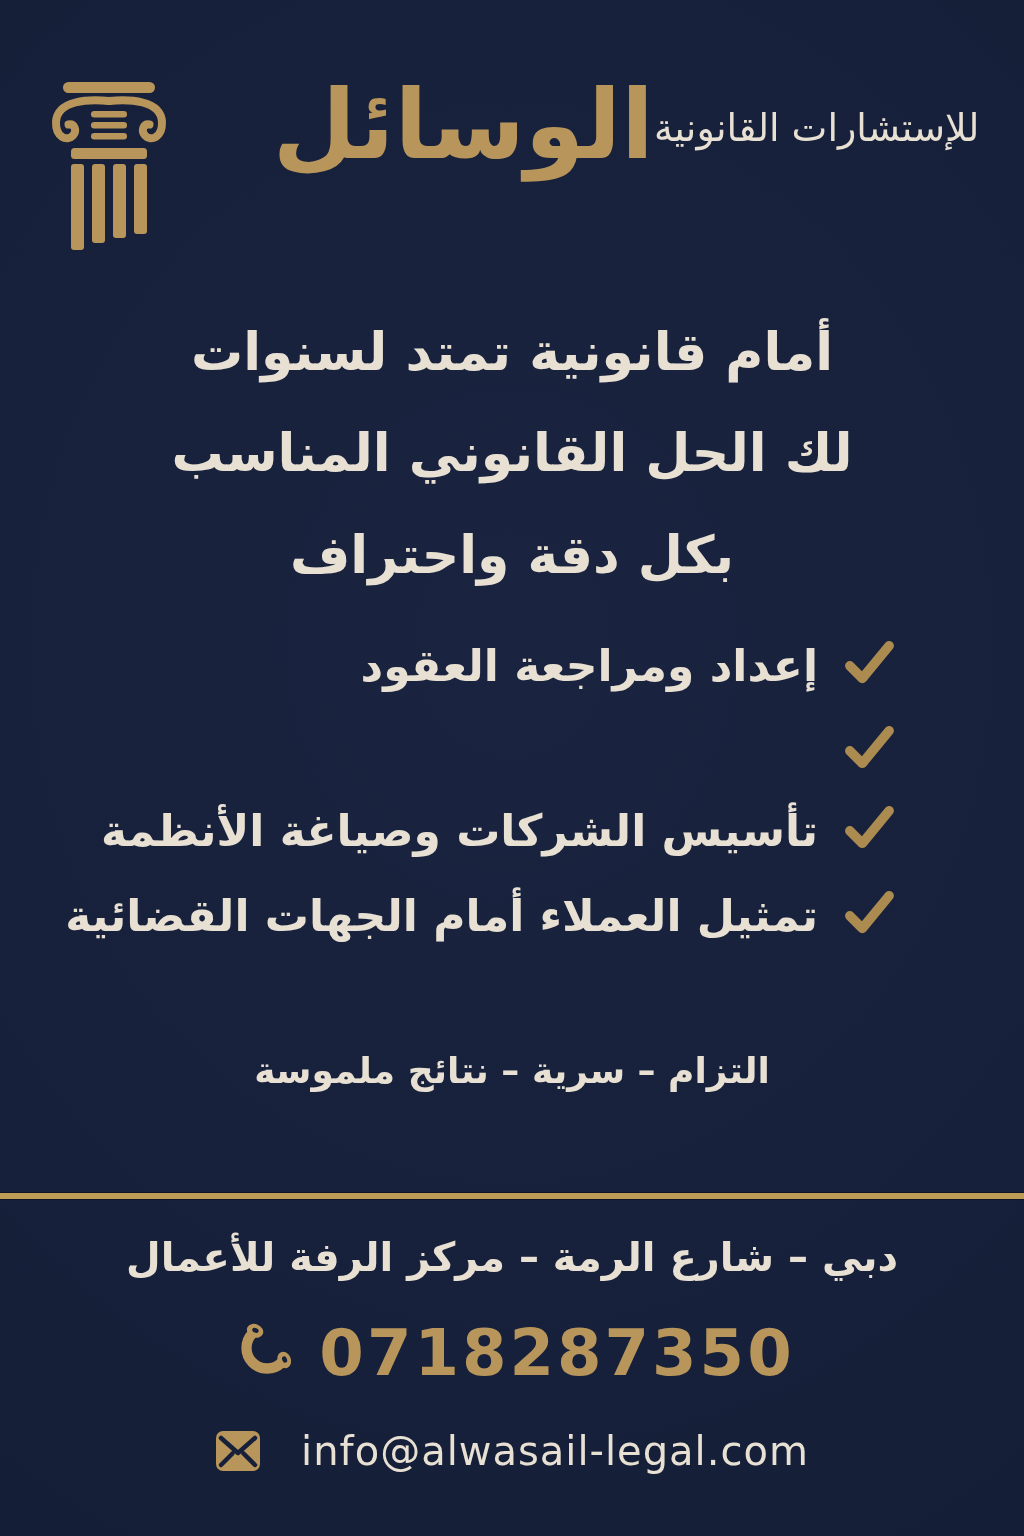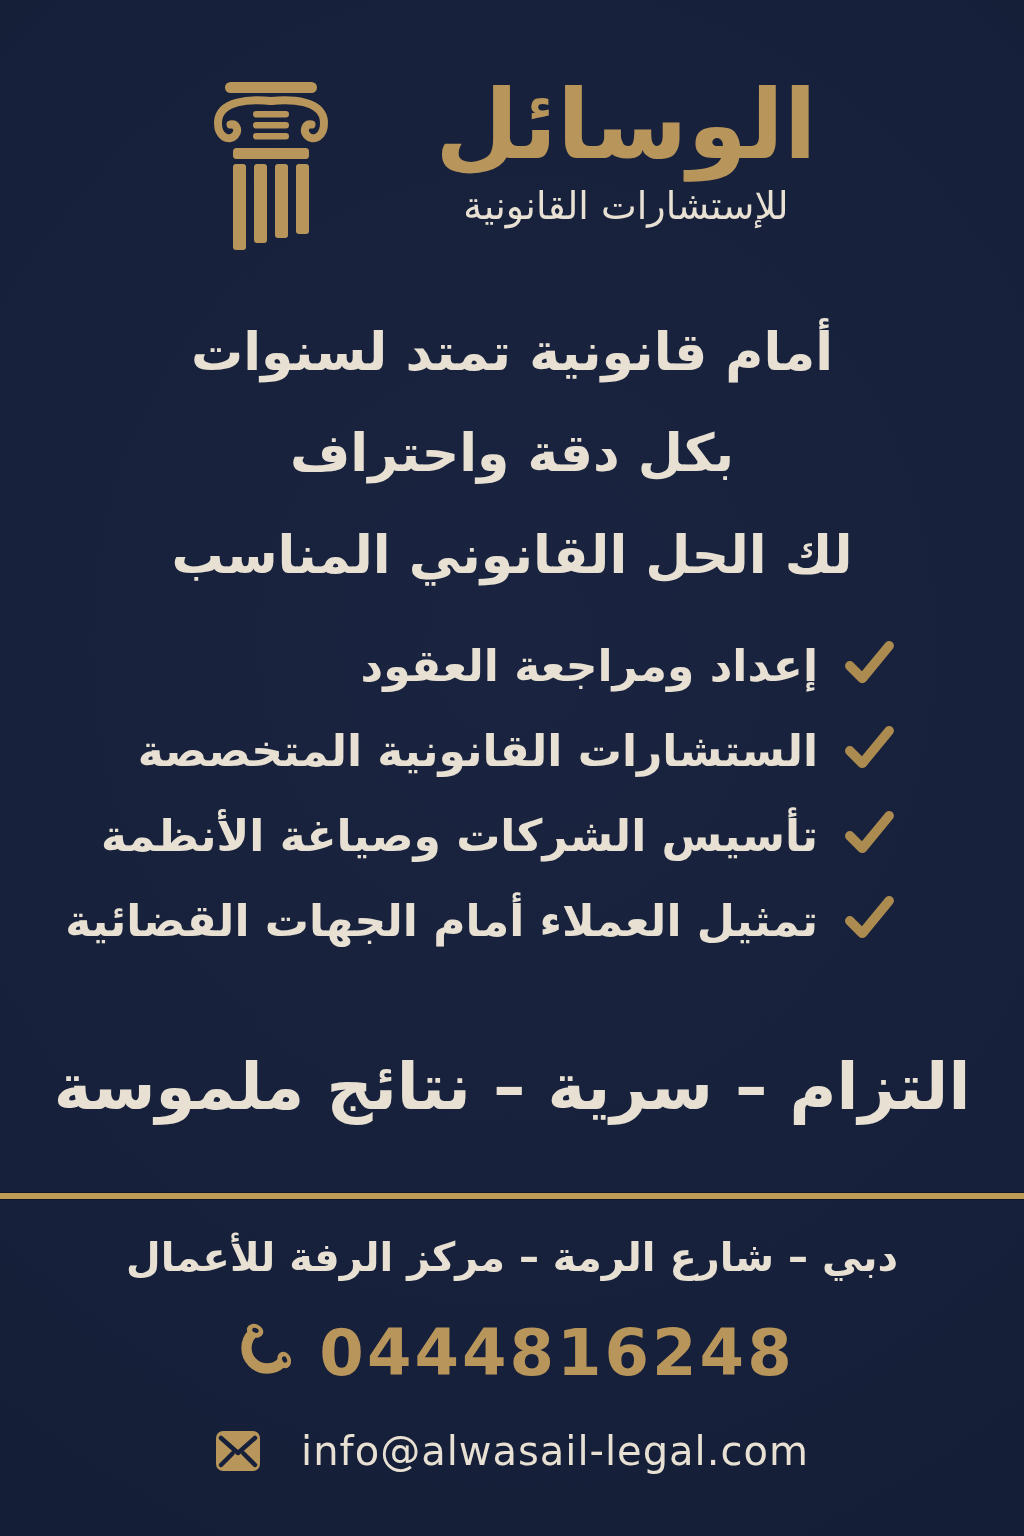--- a/index.html
+++ b/index.html
@@ -11,21 +11,21 @@
     background:radial-gradient(ellipse 120% 90% at 50% 42%, #1a2440 0%, #16203a 55%, #121b31 100%);
     font-family:"DejaVu Sans", sans-serif;
     color:#e8e1d3;
   }
   
   .brand-header{
     position:absolute;top:72px;left:0;width:100%;
     display:flex;justify-content:center;align-items:flex-start;gap:56px;
   }
   .column-icon{width:128px;height:170px;flex:0 0 auto;margin-top:8px;}
-  .brand-text{display:flex;flex-direction:column;align-items:center;margin-left:44px;}
+  .brand-text{display:flex;align-items:center;margin-left:44px;}
   .brand-title{
     font-size:96px;font-weight:bold;line-height:1.12;
     color:#b8955a;letter-spacing:1px;white-space:nowrap;
   }
   .brand-subtitle{
     font-size:38px;font-weight:normal;color:#e8e1d3;
     margin-top:4px;white-space:nowrap;
   }
   
   .headline{
@@ -39,21 +39,21 @@
     display:flex;flex-direction:column;align-items:flex-start;gap:34px;
   }
   .service-row{display:flex;align-items:flex-start;gap:26px;}
   .check-icon{width:50px;height:46px;flex:0 0 auto;}
   .service-label{
     font-size:44px;font-weight:bold;color:#e8e1d3;white-space:nowrap;
   }
   
   .tagline{
     position:absolute;top:1050px;left:0;width:100%;
-    text-align:center;font-size:64px;font-weight:bold;color:#e8e1d3;
+    text-align:center;font-size:36px;font-weight:bold;color:#e8e1d3;
   }
   
   .divider{
     position:absolute;top:1192px;left:0;width:100%;height:6px;
     background:#bf9b58;border-top:1px solid #0e1526;border-bottom:1px solid #0e1526;
   }
   
   .address{
     position:absolute;top:1234px;left:0;width:100%;
     text-align:center;font-size:40px;font-weight:bold;color:#e8e1d3;
@@ -97,36 +97,35 @@
       </g>
     </svg>
     <div class="brand-text">
       <div class="brand-title" dir="rtl">الوسائل</div>
       <div class="brand-subtitle" dir="rtl">للإستشارات القانونية</div>
     </div>
   </header>
 
   <section class="headline" dir="rtl">
     <div>أمام قانونية تمتد لسنوات</div>
+    <div>لك الحل القانوني المناسب</div>
     <div>بكل دقة واحتراف</div>
-    <div>لك الحل القانوني المناسب</div>
   </section>
 
   <section class="services" dir="rtl">
     <div class="service-row">
       <svg class="check-icon" viewBox="0 0 26 24">
         <path d="M3 13.5 L9.5 20 L23.5 3" fill="none" stroke="#ab8b50" stroke-width="5" stroke-linecap="round" stroke-linejoin="round"></path>
       </svg>
       <span class="service-label">إعداد ومراجعة العقود</span>
     </div>
     <div class="service-row">
       <svg class="check-icon" viewBox="0 0 26 24">
         <path d="M3 13.5 L9.5 20 L23.5 3" fill="none" stroke="#ab8b50" stroke-width="5" stroke-linecap="round" stroke-linejoin="round"></path>
       </svg>
-      <span class="service-label">الستشارات القانونية المتخصصة</span>
     </div>
     <div class="service-row">
       <svg class="check-icon" viewBox="0 0 26 24">
         <path d="M3 13.5 L9.5 20 L23.5 3" fill="none" stroke="#ab8b50" stroke-width="5" stroke-linecap="round" stroke-linejoin="round"></path>
       </svg>
       <span class="service-label">تأسيس الشركات وصياغة الأنظمة</span>
     </div>
     <div class="service-row">
       <svg class="check-icon" viewBox="0 0 26 24">
         <path d="M3 13.5 L9.5 20 L23.5 3" fill="none" stroke="#ab8b50" stroke-width="5" stroke-linecap="round" stroke-linejoin="round"></path>
@@ -145,21 +144,21 @@
     <div class="phone-row">
       <svg class="phone-icon" viewBox="0 0 64 64">
         <g transform="rotate(45 32 32)">
           <path d="M12 25 A 20 20 0 0 0 52 25" fill="none" stroke="#b8955a" stroke-width="10" stroke-linecap="round"></path>
           <ellipse cx="12" cy="21.5" rx="8.2" ry="6.4" fill="#b8955a" transform="rotate(-22 12 21.5)"></ellipse>
           <ellipse cx="12" cy="21" rx="3.2" ry="2.3" fill="#16203a" transform="rotate(-22 12 21)"></ellipse>
           <ellipse cx="52" cy="21.5" rx="8.2" ry="6.4" fill="#b8955a" transform="rotate(22 52 21.5)"></ellipse>
           <ellipse cx="52" cy="21" rx="3.2" ry="2.3" fill="#16203a" transform="rotate(22 52 21)"></ellipse>
         </g>
       </svg>
-      <span class="phone-number" dir="ltr">0444816248</span>
+      <span class="phone-number" dir="ltr">0718287350</span>
     </div>
 
     <div class="email-row">
       <svg class="email-icon" viewBox="0 0 46 42">
         <rect x="1" y="1" width="44" height="40" rx="7" fill="#b8955a"></rect>
         <path d="M6 8 L23 23 L40 8" fill="none" stroke="#16203a" stroke-width="4.5" stroke-linecap="round" stroke-linejoin="round"></path>
         <path d="M6 35 L17.5 23.5" fill="none" stroke="#16203a" stroke-width="4.5" stroke-linecap="round"></path>
         <path d="M40 35 L28.5 23.5" fill="none" stroke="#16203a" stroke-width="4.5" stroke-linecap="round"></path>
       </svg>
       <span class="email-text" dir="ltr">info@alwasail-legal.com</span>

